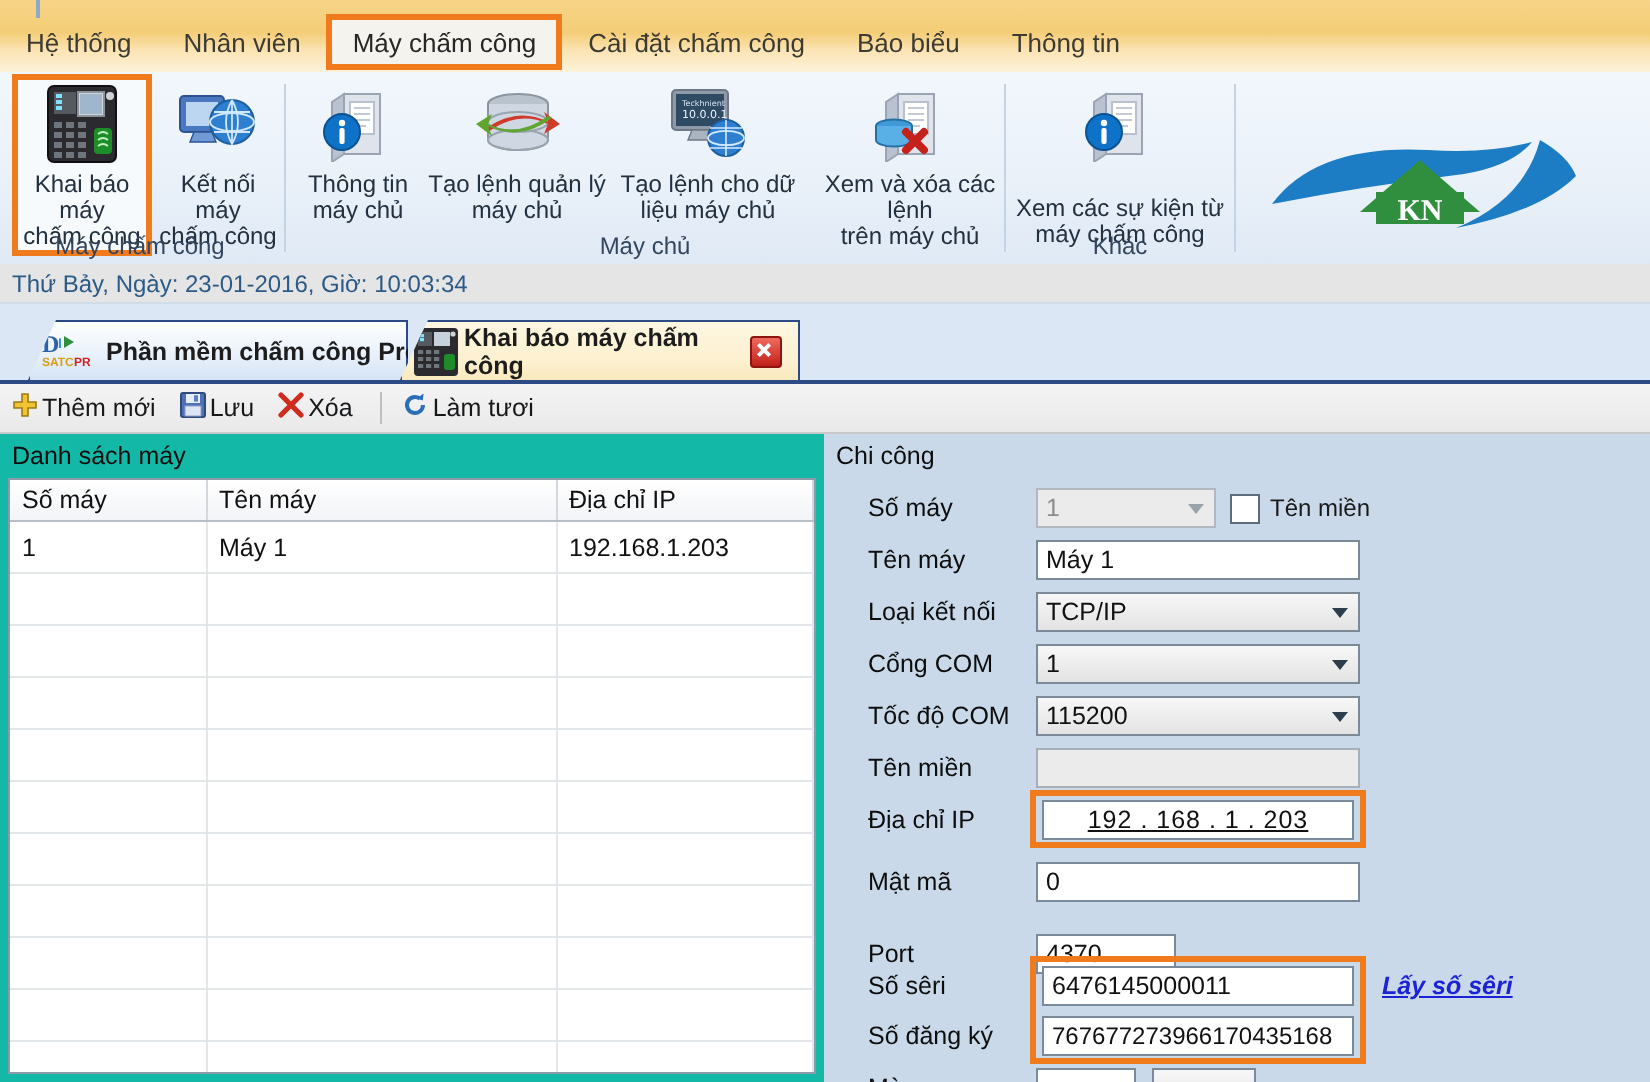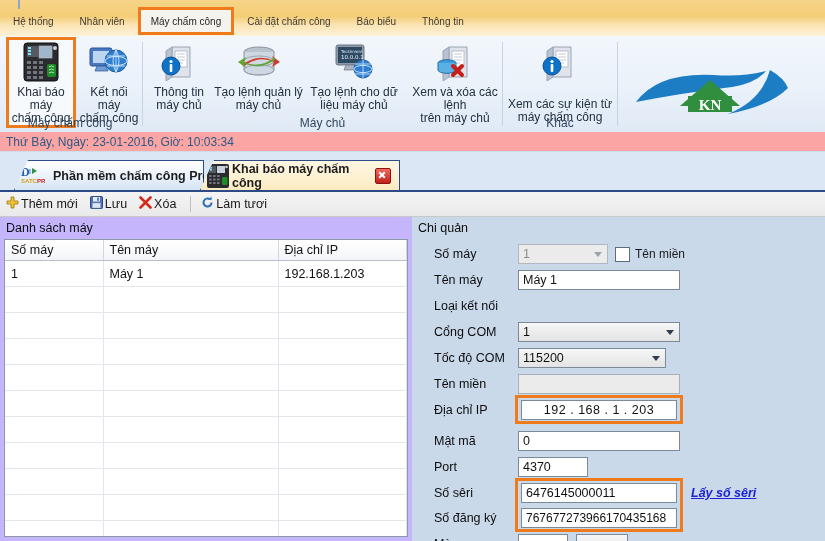--- a/index.html
+++ b/index.html
@@ -22,21 +22,21 @@
   .menubar .caret {
     position: absolute; left: 18px; top: 0px; width: 2px; height: 9px;
     background: #8fa8c8;
   }
   .menu-items {
     position: absolute; left: 0; top: 10px; height: 22px;
     display: flex; align-items: stretch;
   }
   .menu-item {
     padding: 3px 13px 3px 13px;
-    font-size: 10px; color: #3d3a33; white-space: nowrap;
+    font-size: 13px; color: #3d3a33; white-space: nowrap;
     display: flex; align-items: center; text-align: center;
   }
   .menu-item.active {
     background: #f5f3ee;
     border: 3px solid #f07b1d;
     padding: 0px 10px;
     margin: -3px 0;
     color: #262626;
   }
 
@@ -73,21 +73,21 @@
 
   
   .ico { display:block; }
 
   
   .logo-area { position:absolute; left: 620px; top: 30px; width: 200px; height: 62px; }
 
   
   .dateline {
     position: absolute; left: 0; top: 132px; width: 825px; height: 20px;
-    background: #fca5a5;
+    background: #e5e5e5;
     color: #2c5a86; font-size: 12px;
     padding: 3px 0 0 6px; box-sizing: border-box;
     border-bottom: 1px solid #cfdcea;
   }
 
   
   .tabstrip {
     position: absolute; left: 0; top: 152px; width: 825px; height: 40px;
     background: #dbe7f4;
   }
@@ -142,21 +142,21 @@
   }
   .act-sep { width: 1px; height: 16px; background: #bfbfbf; margin: 0 10px 0 2px; }
 
   
   .content {
     position: absolute; left: 0; top: 217px; width: 825px; height: 324px;
     background: #c9d9ea;
   }
   .left-pane {
     position: absolute; left: 0; top: 0; width: 412px; height: 324px;
-    background: #c4b5fd;
+    background: #14b8a6;
   }
   .pane-title {
     position: absolute; left: 6px; top: 4px; font-size: 12.5px; color: #0d0d0d;
   }
   .grid {
     position: absolute; left: 4px; top: 22px; width: 404px; height: 298px;
     background: #ffffff; border: 1px solid #8c9aa8; box-sizing: border-box;
     overflow: hidden;
   }
   .grid table { border-collapse: collapse; width: 100%; table-layout: fixed; }
@@ -591,21 +591,21 @@
                 <td></td>
                 <td></td>
               </tr>
 
           </tbody>
         </table>
       </div>
     </div>
 
     <div class="right-pane">
-      <div class="pane-title">Chi quản</div>
+      <div class="pane-title">Chi công</div>
 
       <div class="form-row" style="top:26px;">
         <div class="flabel">Số máy</div>
         <div class="combo disabled" style="position:absolute; left:106px; width:90px;">
           <span>1</span>
           <span class="chev"></span>
         </div>
         <div style="position:absolute; left:203px; display:flex; align-items:center; gap:5px;">
           <span class="checkbox-sq"></span>
           <span>Tên miền</span>
@@ -614,61 +614,65 @@
 
       <div class="form-row" style="top:52px;">
         <div class="flabel">Tên máy</div>
         <div class="fakebox" style="position:absolute; left:106px; width:162px;">
           <span>Máy 1</span>
         </div>
       </div>
 
       <div class="form-row" style="top:78px;">
         <div class="flabel">Loại kết nối</div>
+        <div class="combo" style="position:absolute; left:106px; width:162px;">
+          <span>TCP/IP</span>
+          <span class="chev"></span>
+        </div>
       </div>
 
       <div class="form-row" style="top:104px;">
         <div class="flabel">Cổng COM</div>
         <div class="combo" style="position:absolute; left:106px; width:162px;">
           <span>1</span>
           <span class="chev"></span>
         </div>
       </div>
 
       <div class="form-row" style="top:130px;">
         <div class="flabel">Tốc độ COM</div>
-        <div class="combo" style="position:absolute; left:106px; width:148px;">
+        <div class="combo" style="position:absolute; left:106px; width:162px;">
           <span>115200</span>
           <span class="chev"></span>
         </div>
       </div>
 
       <div class="form-row" style="top:156px;">
         <div class="flabel">Tên miền</div>
         <div class="fakebox disabled" style="position:absolute; left:106px; width:162px;">
           <span></span>
         </div>
       </div>
 
       <div class="form-row" style="top:182px;">
         <div class="flabel">Địa chỉ IP</div>
-        <div class="fakebox" style="position:absolute; left:109px; width:156px; justify-content:center; letter-spacing:0.5px;">
+        <div class="fakebox" style="position:absolute; left:109px; width:156px; justify-content:center; letter-spacing:0.5px;text-decoration:underline;">
           <span>192 . 168 .  1  . 203</span>
         </div>
         <div class="hl-box" style="left:103px; top:-4px; width:168px; height:29px;"></div>
       </div>
 
       <div class="form-row" style="top:213px;">
         <div class="flabel">Mật mã</div>
         <div class="fakebox" style="position:absolute; left:106px; width:162px;">
           <span>0</span>
         </div>
       </div>
 
-      <div class="form-row" style="top:239px;">
+      <div class="form-row" style="top:249px;">
         <div class="flabel">Port</div>
         <div class="fakebox" style="position:absolute; left:106px; width:70px;">
           <span>4370</span>
         </div>
       </div>
 
       <div class="form-row" style="top:265px;">
         <div class="flabel">Số sêri</div>
         <div class="fakebox" style="position:absolute; left:109px; width:156px;">
           <span>6476145000011</span>

